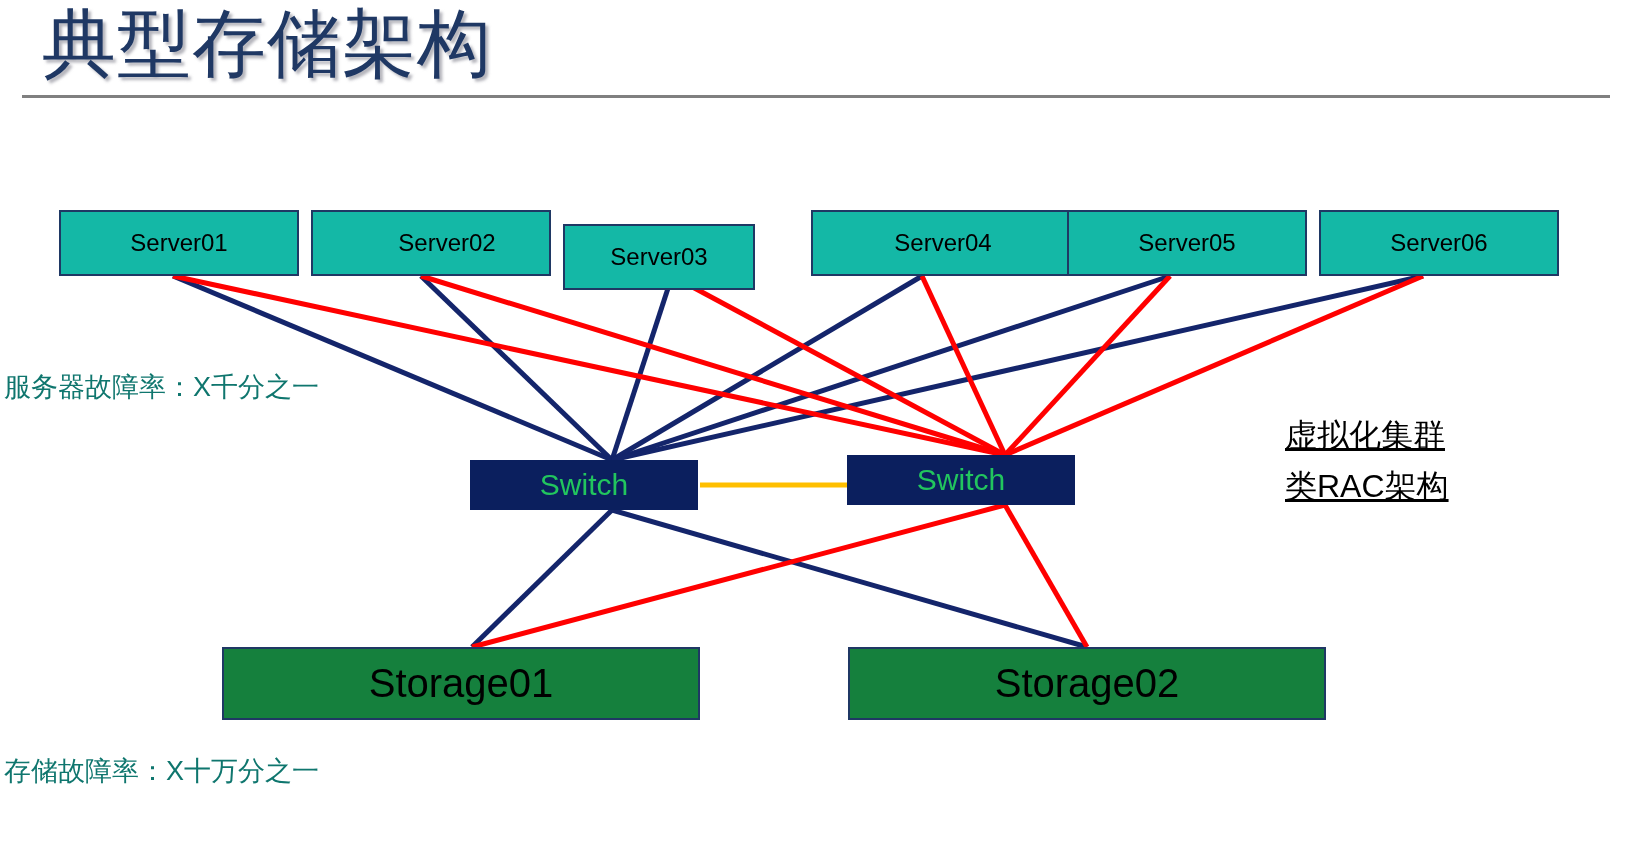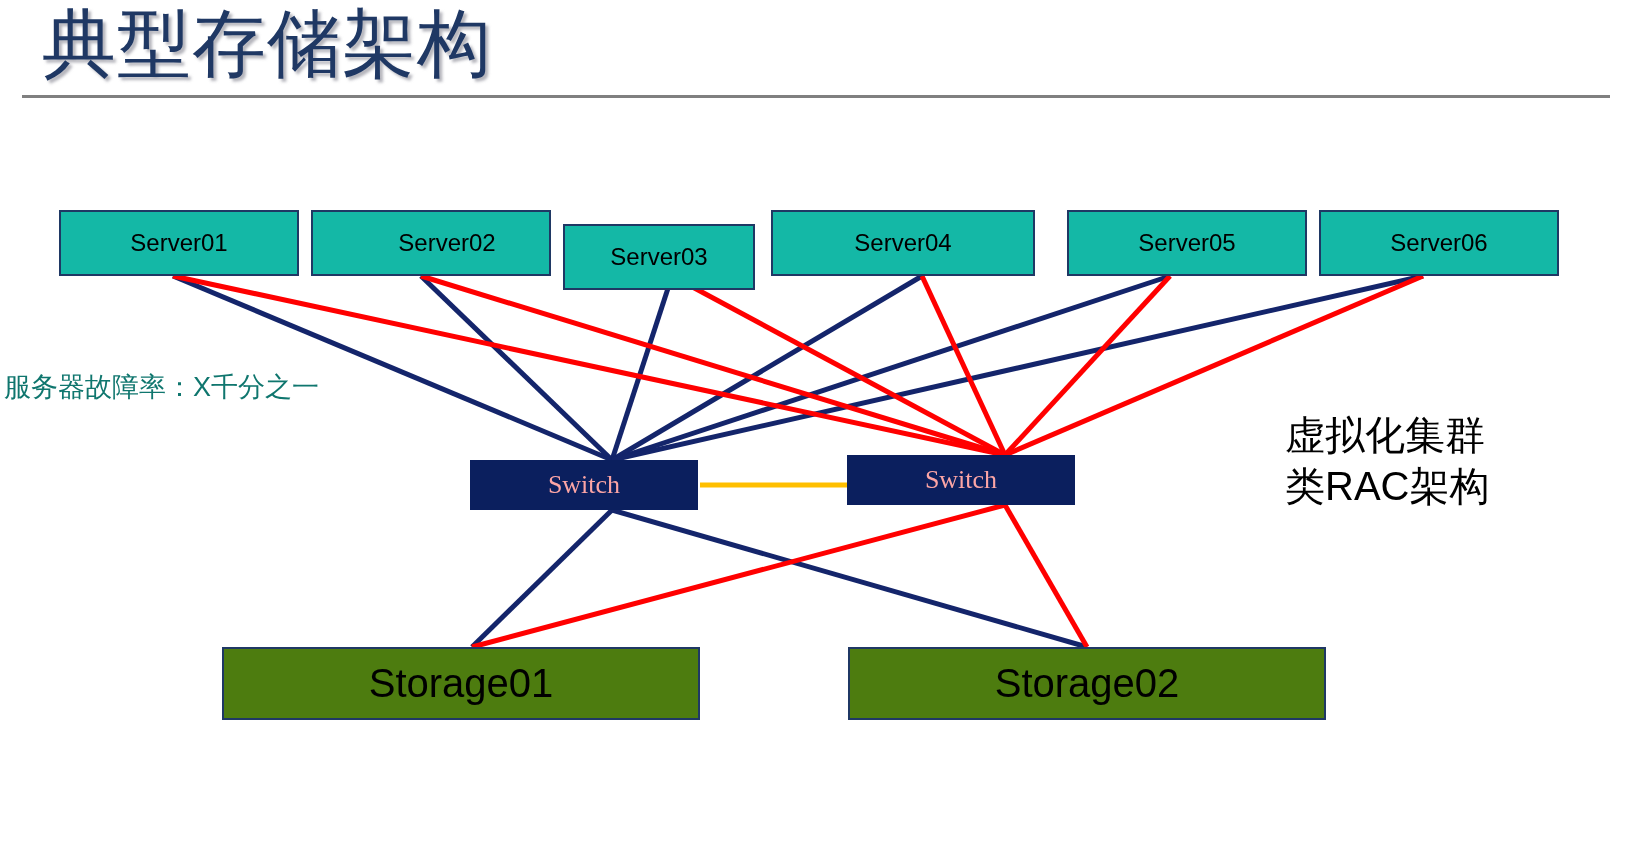--- a/index.html
+++ b/index.html
@@ -60,33 +60,32 @@
   }
   .node.server {
     background: #14b8a6;
     border: 2px solid #1f3864;
     color: #000000;
     font-size: 24px;
     height: 66px;
     margin-left: 15px;
   }
   .node.storage {
-    background: #4d7c0f;
+    background: #15803d;
     border: 2px solid #1f3864;
     color: #000000;
     font-size: 40px;
     height: 73px;
   }
   .node.switch {
     background: #0b1f5e;
     border: none;
-    color: #fca5a5;
-    font-size: 26px;
+    color: #22c55e;
+    font-size: 30px;
     height: 50px;
-    font-family: Liberation Serif, serif;
   }
 
   
   .annot {
     position: absolute;
     color: #0f766e;
     white-space: nowrap;
   }
   #annot-server-rate {
     left: 4px;
@@ -97,24 +96,25 @@
   #annot-storage-rate {
     left: 4px;
     top: 753px;
     font-size: 27px;
     line-height: 36px;
   }
   #cluster-note {
     position: absolute;
     left: 1285px;
     top: 410px;
-    font-size: 40px;
+    font-size: 32px;
     line-height: 51px;
     color: #000000;
     white-space: nowrap;
+    text-decoration: underline;
   }
   #cluster-note div { display: block; }
 </style>
 </head>
 <body>
 
 <div id="slide">
 
   <div id="title">典型存储架构</div>
   <div id="title-rule"></div>
@@ -148,21 +148,21 @@
   <div id="nodes-layer">
       <div class="node server" style="left: 44px; top: 210px; width: 240px;">
         <span>Server01</span>
       </div>
       <div class="node server" style="left: 296px; top: 210px; width: 240px; padding-left: 32px;">
         <span>Server02</span>
       </div>
       <div class="node server" style="left: 548px; top: 224px; width: 192px;">
         <span>Server03</span>
       </div>
-      <div class="node server" style="left: 756px; top: 210px; width: 264px;">
+      <div class="node server" style="left: 796px; top: 210px; width: 264px;">
         <span>Server04</span>
       </div>
       <div class="node server" style="left: 1052px; top: 210px; width: 240px;">
         <span>Server05</span>
       </div>
       <div class="node server" style="left: 1304px; top: 210px; width: 240px;">
         <span>Server06</span>
       </div>
       <div class="node switch" style="left: 470px; top: 460px; width: 228px;">
         <span>Switch</span>
@@ -173,19 +173,20 @@
       <div class="node storage" style="left: 222px; top: 647px; width: 478px;">
         <span>Storage01</span>
       </div>
       <div class="node storage" style="left: 848px; top: 647px; width: 478px;">
         <span>Storage02</span>
       </div>
     </div>
 
   <div class="annot" id="annot-server-rate">服务器故障率：X千分之一</div>
 
+  <div class="annot" id="annot-storage-rate">存储故障率：X十万分之一</div>
 
   <div id="cluster-note">
     <div>虚拟化集群</div>
     <div>类RAC架构</div>
   </div>
 
 </div>
 
 </body></html>

